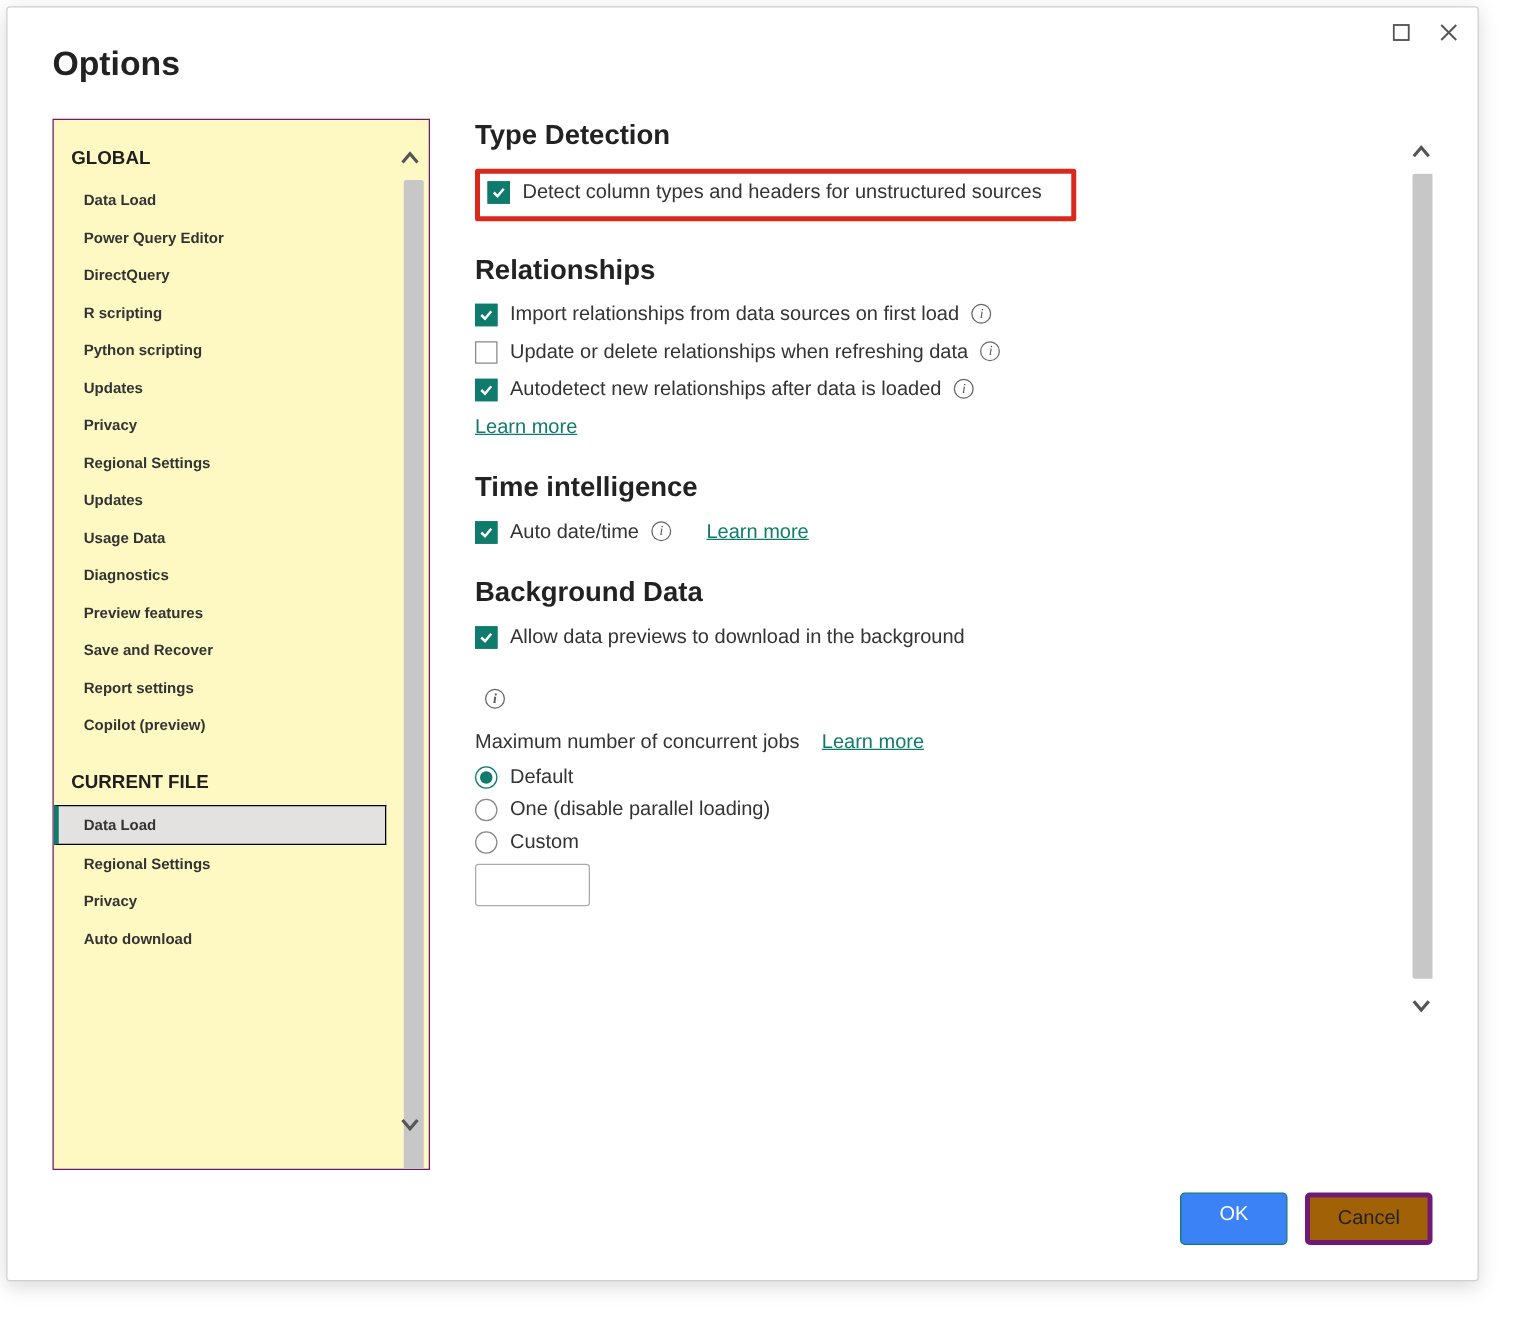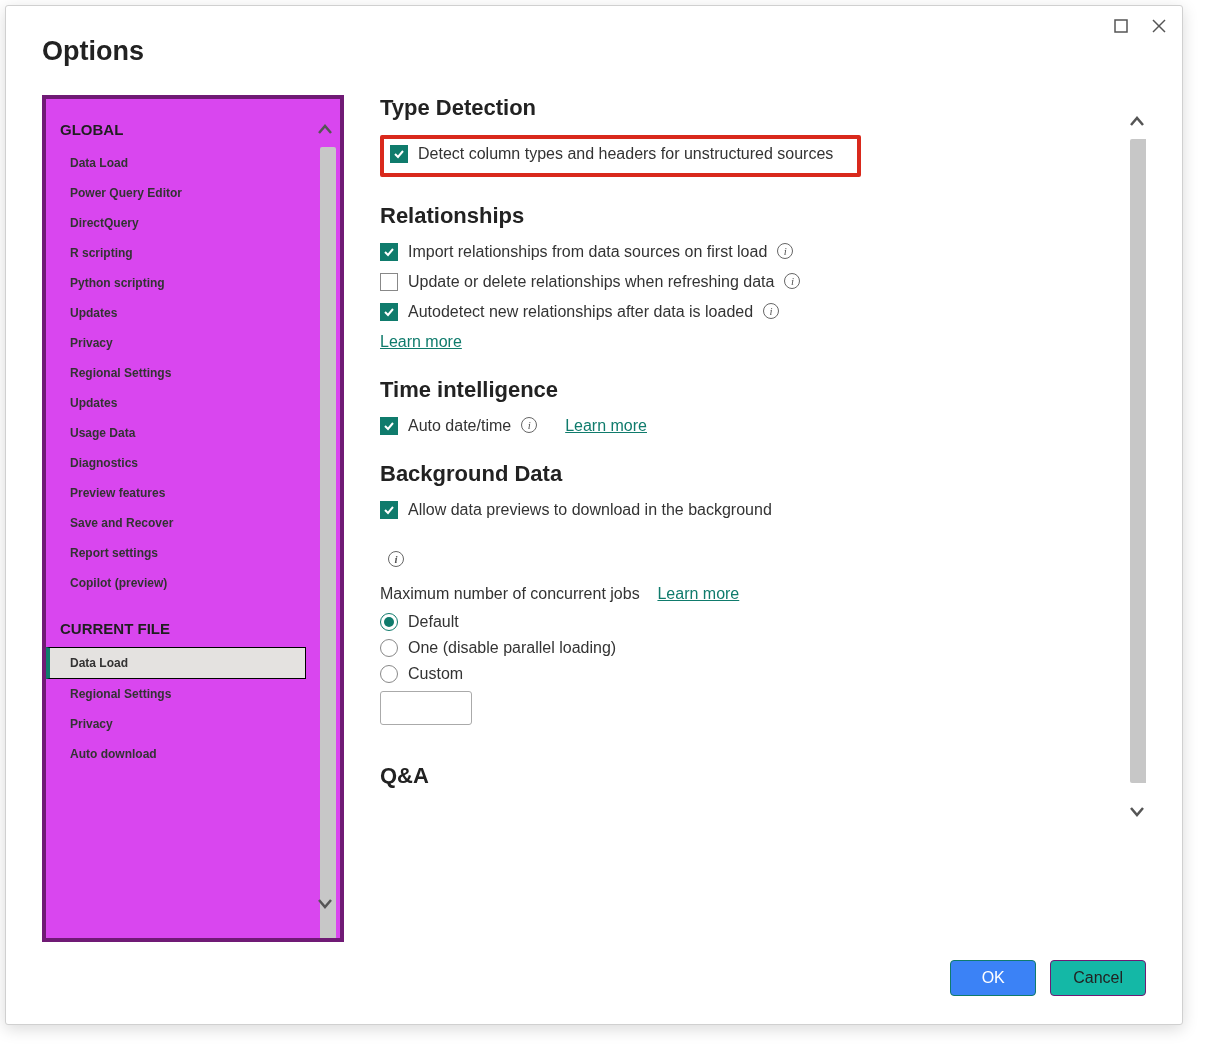--- a/index.html
+++ b/index.html
@@ -47,22 +47,22 @@
   }
   .content-row {
     flex:1;
     display:flex;
     gap:36px;
     min-height:0;
   }
   
   .sidebar {
     width:302px;
-    background:#d946ef;
-    border:4px solid #701a75;
+    background:#fef9c3;
+    border:1px solid #701a75;
     position:relative;
     padding:18px 0 0 0;
     overflow:hidden;
   }
   .sidebar-scroll {
     height:100%;
     overflow-y:auto;
   }
   .group-header {
     font-size:15px;
@@ -213,23 +213,23 @@
     cursor:pointer;
     text-align:center;
   }
   .btn-primary {
     background:#3b82f6;
     color:#fff;
     border:1px solid #0f7b6c;
     font-weight:400;
   }
   .btn-secondary {
-    background:#14b8a6;
+    background:#a16207;
     color:#222;
-    border:1px solid #701a75;
+    border:4px solid #701a75;
   }
   .cut-title {
     font-size:22px;
     font-weight:600;
     color:#222;
     margin-top:38px;
   }
   .sidebar-track {
     position:absolute;
     top:48px; right:4px;
@@ -386,21 +386,20 @@
         <div class="option-row" style="margin-bottom:8px;">
           <span class="radio"></span>
           <span>One (disable parallel loading)</span>
         </div>
         <div class="option-row" style="margin-bottom:4px;">
           <span class="radio"></span>
           <span>Custom</span>
         </div>
         <input class="small-input" value="" style="">
 
-        <div class="cut-title">Q&amp;A</div>
       </div>
 
       <div class="main-arrow down">
         <svg width="18" height="18">
             <polyline points="3,6 9,13 15,6" fill="none" stroke="#555" stroke-width="2.5"></polyline>
           </svg>
       </div>
     </div>
   </div>
 

